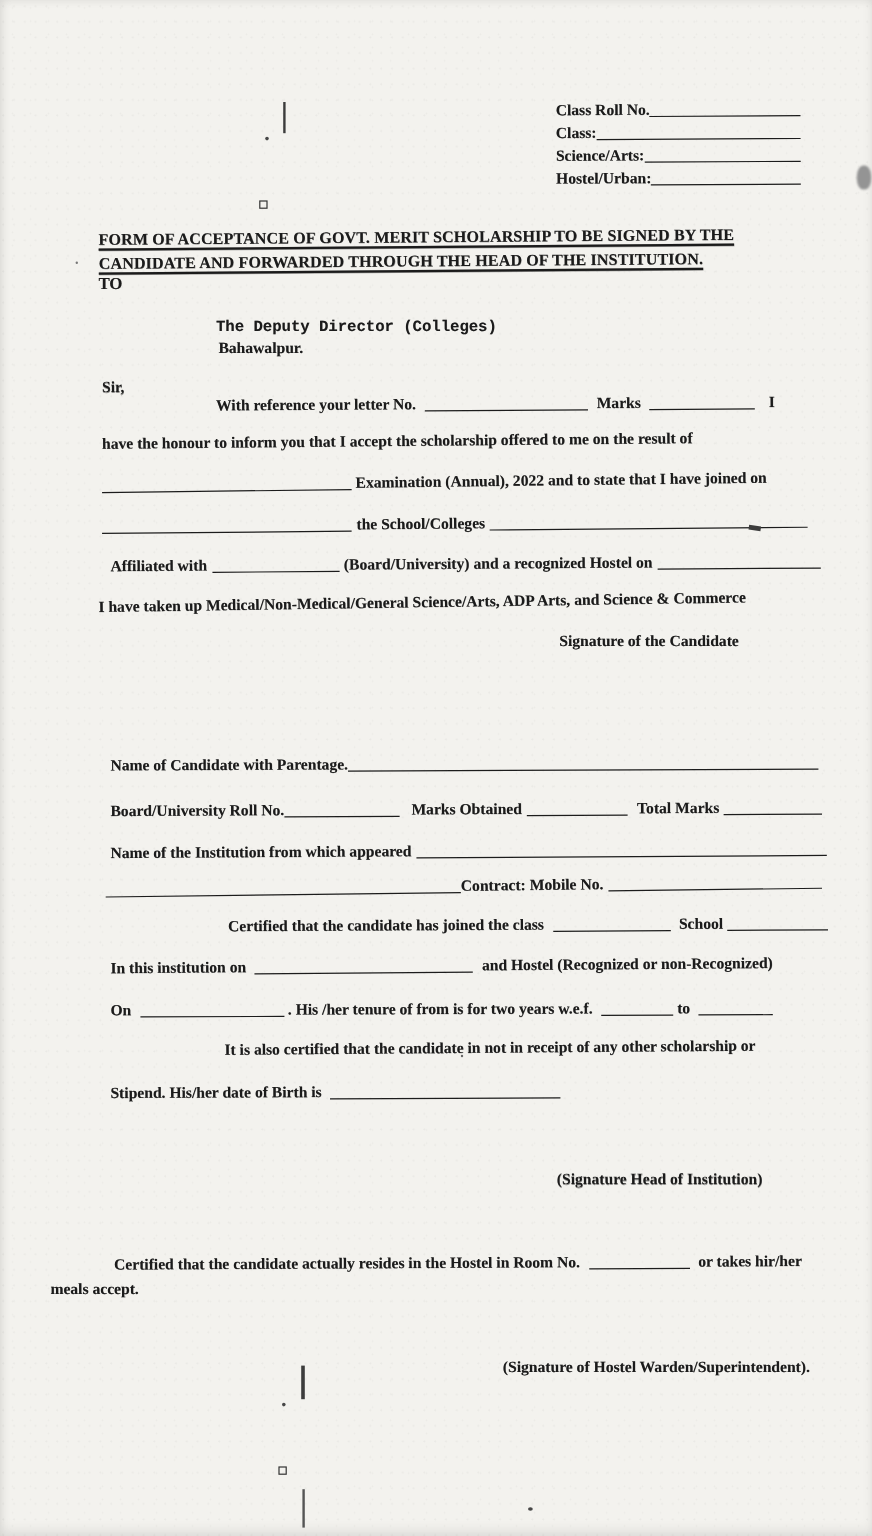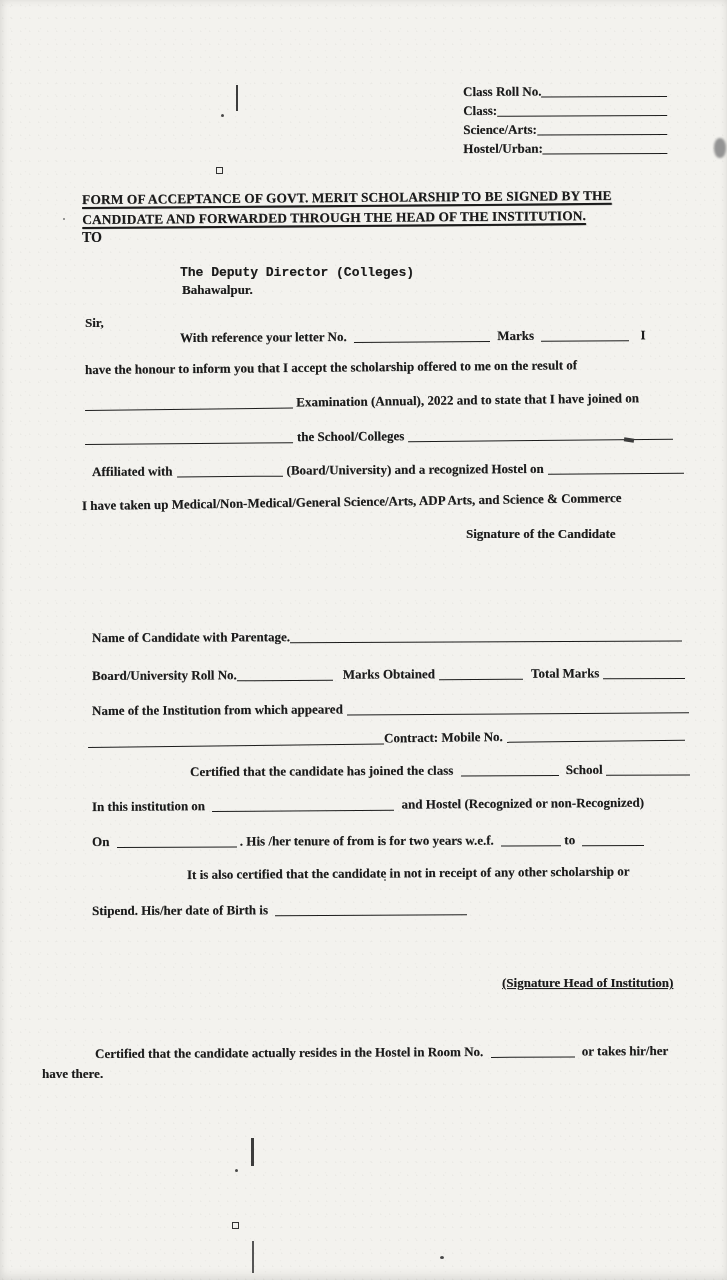--- a/index.html
+++ b/index.html
@@ -152,29 +152,30 @@
     <span class="bl ml4" style="width:62px;"></span>
   </div>
 
   <div class="row" style="left:187px; top:867px; transform:rotate(-0.45deg);">It is also certified that the candidate in not in receipt of any other scholarship or</div>
 
   <div class="row" style="left:92px; top:903px; transform:rotate(-0.25deg);">
     <span>Stipend. His/her date of Birth is</span>
     <span class="bl ml4" style="width:192px;"></span>
   </div>
 
-  <div class="sig" style="left:502px; top:975px;text-decoration:underline;">(Signature Head of Institution)</div>
+  <div class="sig" style="left:464px; top:975px;">(Signature Head of Institution)</div>
 
   <div class="row" style="left:95px; top:1046px; transform:rotate(-0.3deg);">
     <span>Certified that the candidate actually resides in the Hostel in Room No.</span>
     <span class="bl ml4 mr4" style="width:84px;"></span>
     <span>or takes hir/her</span>
   </div>
-  <div class="row" style="left:42px; top:1066px;">have there.</div>
+  <div class="row" style="left:42px; top:1066px;">meals accept.</div>
 
+  <div class="sig" style="left:419px; top:1131px;">(Signature of Hostel Warden/Superintendent).</div>
 
   <div class="art" style="left:236px; top:85px; width:2px; height:26px;"></div>
   <div class="dot" style="left:221px; top:114px; width:3px; height:3px;"></div>
   <div class="sq" style="left:216px; top:167px;"></div>
   <div class="dot" style="left:63px; top:218px; width:2px; height:2px; background:#777;"></div>
   <div class="blob" style="left:714px; top:138px; width:12px; height:20px;"></div>
   <div class="art" style="left:624px; top:438px; width:10px; height:4px; transform:rotate(8deg);"></div>
   <div class="dot" style="left:384px; top:879px; width:2px; height:2px; background:#666;"></div>
   <div class="art" style="left:251px; top:1138px; width:2.5px; height:28px;"></div>
   <div class="dot" style="left:235px; top:1169px; width:3px; height:3px;"></div>

